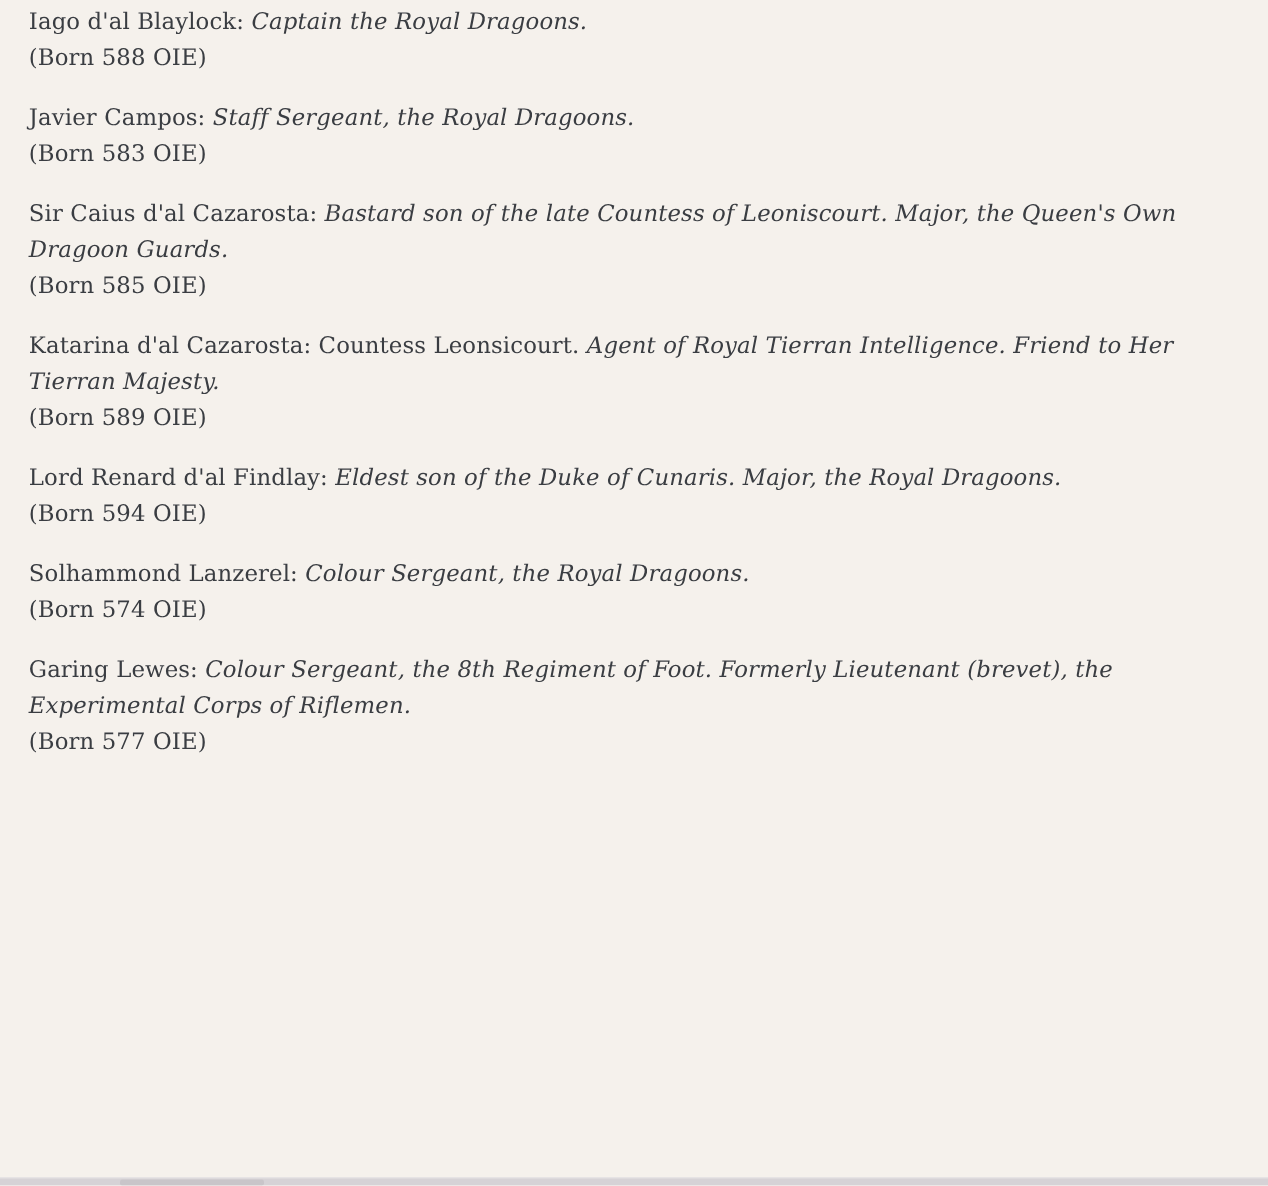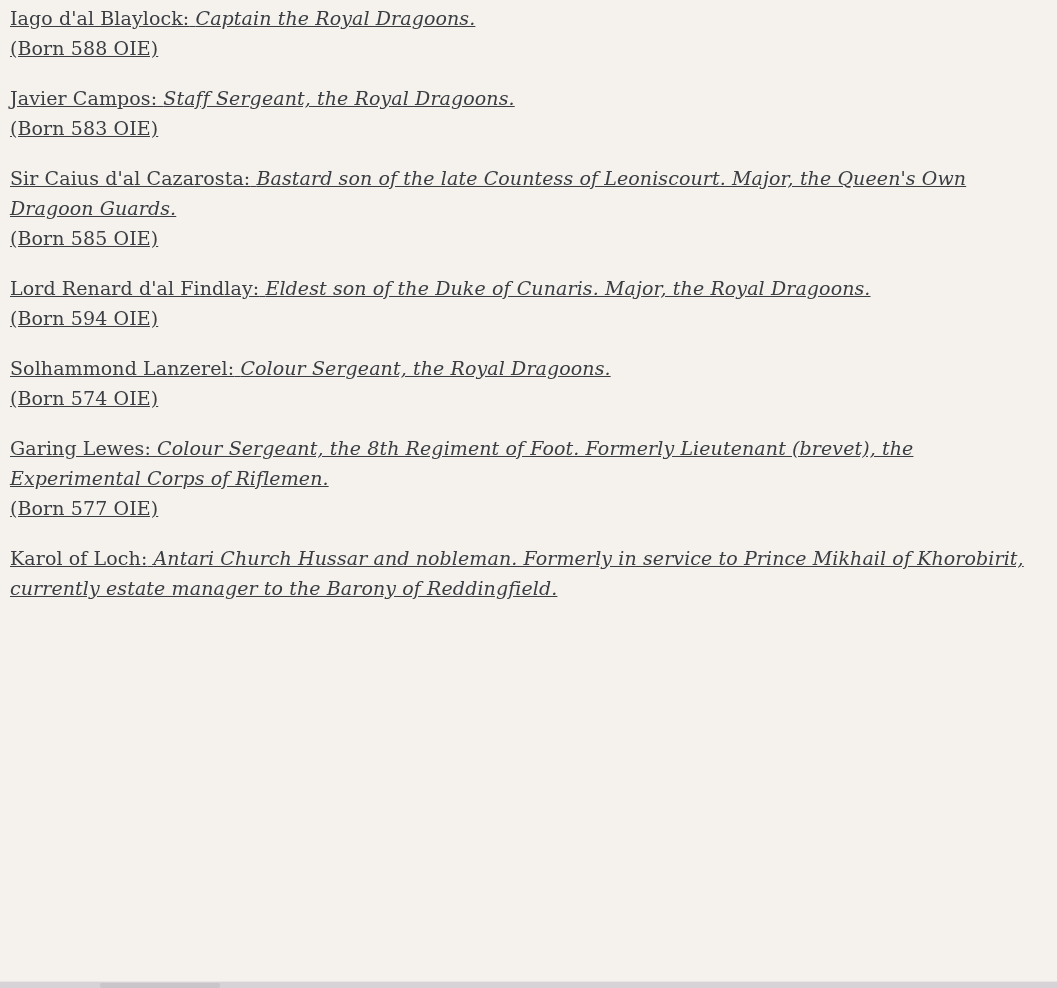--- a/index.html
+++ b/index.html
@@ -9,22 +9,21 @@
   body {
     width: 1057px;
     height: 988px;
     overflow: hidden;
     background: #f5f1ec;
     color: #3a3d42;
     font-family: "DejaVu Serif", "Liberation Serif", serif;
     position: relative;
   }
   main {
-    padding: 3px 16px 0 10px;
-    text-decoration: underline;
+    padding: 3px 16px 0 24px;
   }
   p.entry {
     margin: 0 0 20px 0;
     font-size: 19px;
     line-height: 30px;
     letter-spacing: 0.1px;
   }
   .char-name { font-style: normal; }
   .char-plain { font-style: normal; }
   .char-title { font-style: italic; }
@@ -52,28 +51,28 @@
 </head>
 <body style="background: rgb(245, 241, 236); color: rgb(58, 61, 66);">
 
 <main id="character-list">
   <p class="entry"><span class="char-name">Iago d'al Blaylock:</span> <span class="char-title">Captain the Royal Dragoons.</span> <br><span class="char-born">(Born 588 OIE)</span></p>
 
   <p class="entry"><span class="char-name">Javier Campos:</span> <span class="char-title">Staff Sergeant, the Royal Dragoons.</span> <br><span class="char-born">(Born 583 OIE)</span></p>
 
   <p class="entry"><span class="char-name">Sir Caius d'al Cazarosta:</span> <span class="char-title">Bastard son of the late Countess of Leoniscourt. Major, the Queen's Own Dragoon Guards.</span> <br><span class="char-born">(Born 585 OIE)</span></p>
 
+  <p class="entry"><span class="char-name">Katarina d'al Cazarosta:</span> <span class="char-plain">Countess Leonsicourt.</span> <span class="char-title">Agent of Royal Tierran Intelligence. Friend to Her Tierran Majesty.</span> <br><span class="char-born">(Born 589 OIE)</span></p>
 
 
   <p class="entry"><span class="char-name">Lord Renard d'al Findlay:</span> <span class="char-title">Eldest son of the Duke of Cunaris. Major, the Royal Dragoons.</span> <br><span class="char-born">(Born 594 OIE)</span></p>
 
 
 
   <p class="entry"><span class="char-name">Solhammond Lanzerel:</span> <span class="char-title">Colour Sergeant, the Royal Dragoons.</span> <br><span class="char-born">(Born 574 OIE)</span></p>
 
   <p class="entry"><span class="char-name">Garing Lewes:</span> <span class="char-title">Colour Sergeant, the 8th Regiment of Foot. Formerly Lieutenant (brevet), the Experimental Corps of Riflemen.</span> <br><span class="char-born">(Born 577 OIE)</span></p>
 
-  <p class="entry"><span class="char-name">Karol of Loch:</span> <span class="char-title">Antari Church Hussar and nobleman. Formerly in service to Prince Mikhail of Khorobirit, currently estate manager to the Barony of Reddingfield.</span> </p>
 </main>
 
 <div id="hscrollbar" style="background: rgb(214, 210, 214);">
   <div id="hscroll-thumb" style="background: rgb(201, 197, 201);"></div>
 </div>
 
 </body></html>

